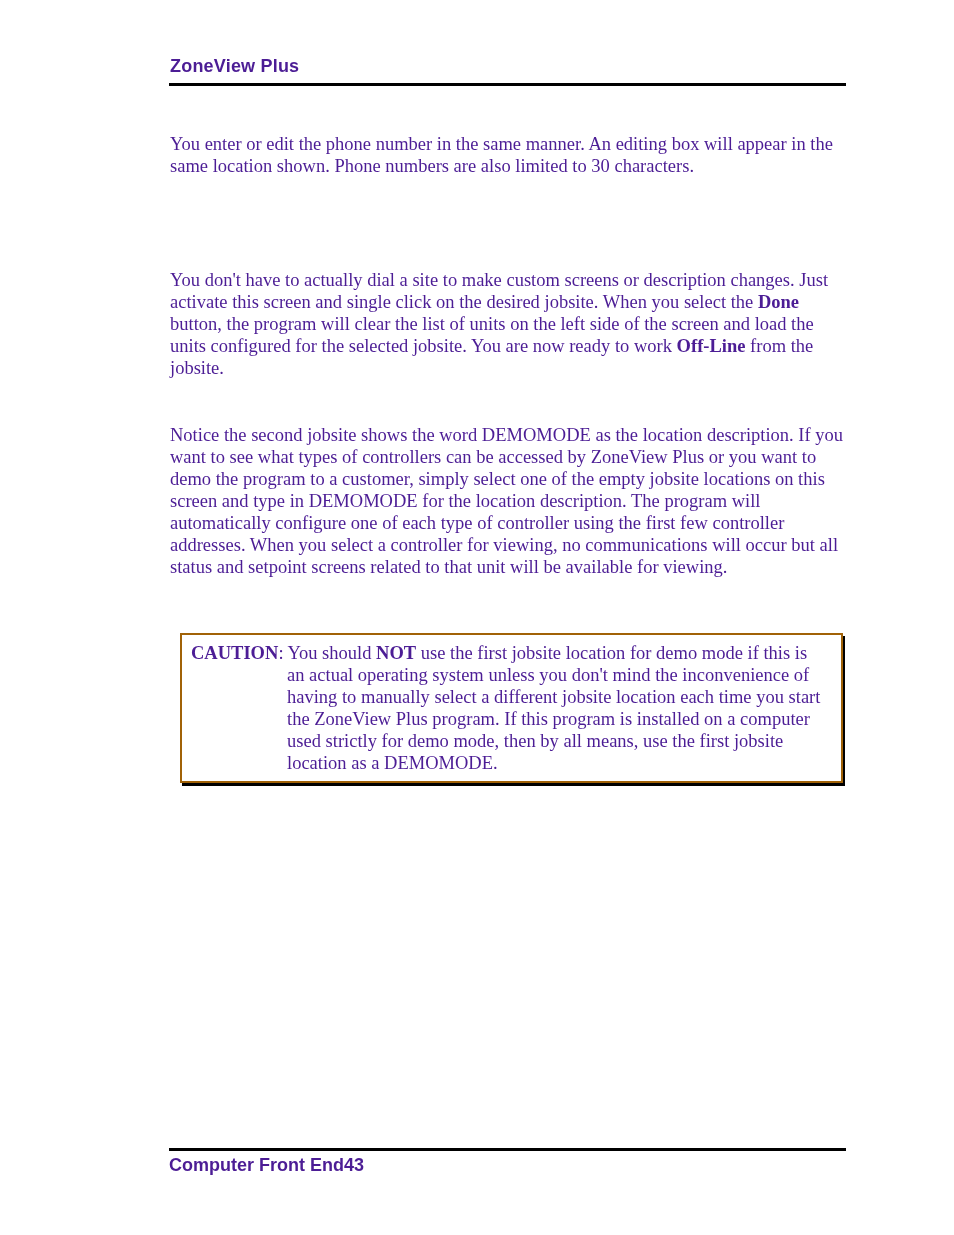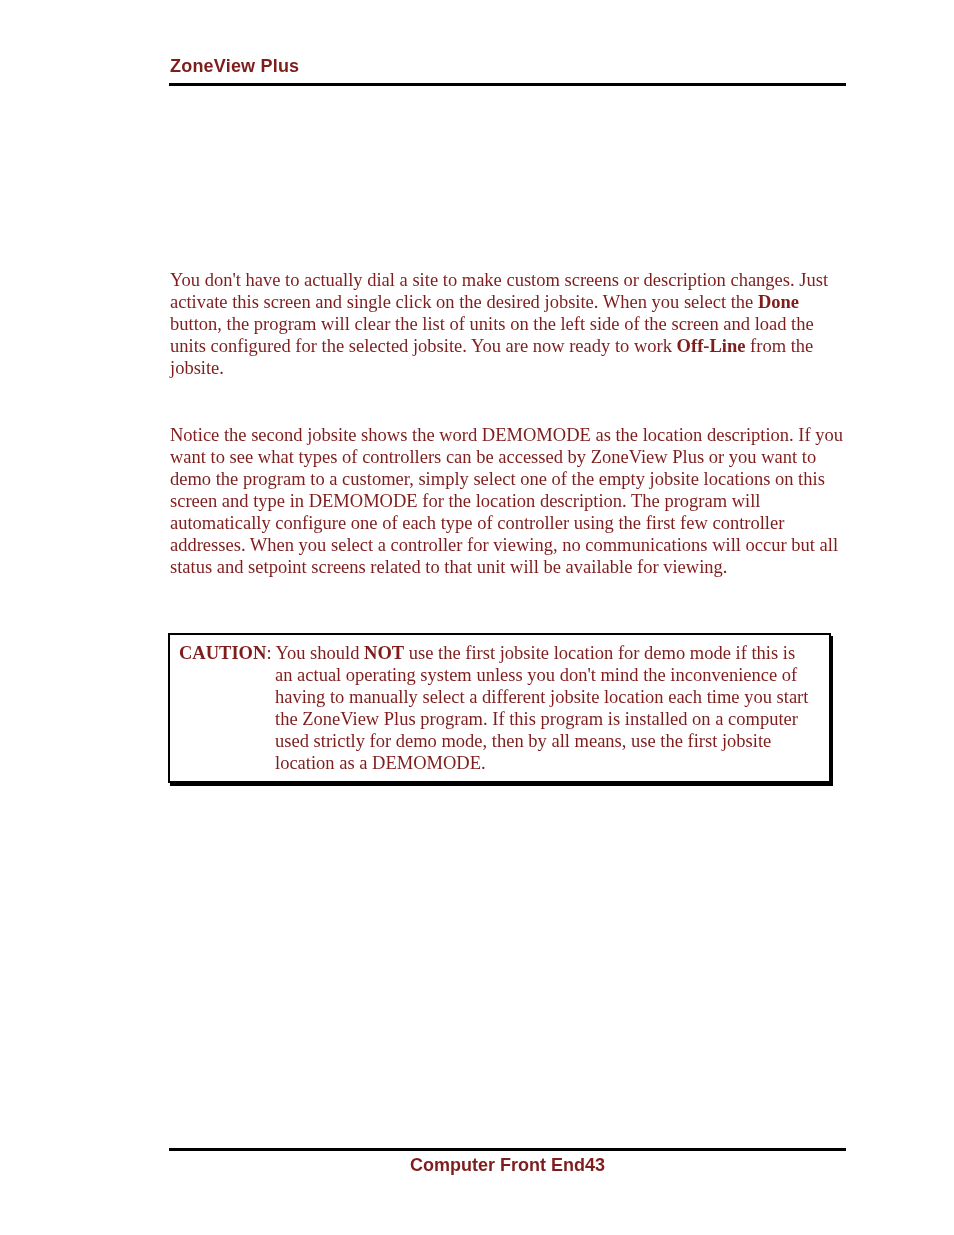--- a/index.html
+++ b/index.html
@@ -5,21 +5,21 @@
   html, body {
     margin: 0;
     padding: 0;
     background: #ffffff;
   }
   .page {
     position: relative;
     width: 954px;
     height: 1235px;
     background: #ffffff;
-    color: #7f1d1d;
+    color: #4c1d95;
     font-family: "Liberation Serif", serif;
     overflow: hidden;
   }
   .header-title {
     position: absolute;
     left: 170px;
     top: 56px;
     font-family: "Liberation Sans", sans-serif;
     font-weight: bold;
     font-size: 18px;
@@ -41,58 +41,59 @@
     left: 170px;
     width: 676px;
     font-size: 18.5px;
     line-height: 22px;
   }
   .body-text b, .caution-text b {
     font-weight: bold;
   }
   .caution-box {
     position: absolute;
-    left: 168px;
+    left: 180px;
     top: 633px;
     width: 663px;
     box-sizing: border-box;
-    border: 2px solid #000000;
+    border: 2px solid #a16207;
     box-shadow: 2px 3px 0 0 #000000;
     background: #ffffff;
     padding: 7px 12px 7px 9px;
   }
   .caution-text {
     font-size: 18.5px;
     line-height: 22px;
     padding-left: 96px;
     text-indent: -96px;
   }
   .footer {
     position: absolute;
     left: 169px;
     top: 1154px;
     width: 677px;
     display: flex;
-    justify-content: center;
+    justify-content: flex-start;
     align-items: baseline;
     font-family: "Liberation Sans", sans-serif;
     font-weight: bold;
     font-size: 18px;
     line-height: 22px;
   }
 </style>
 </head>
 <body>
 
 <div class="page">
 
   <div class="header-title">ZoneView Plus</div>
 
   <div class="rule header-rule"></div>
 
+  <div class="body-text" style="top:133px"><span>You enter or edit the phone number in the same manner. An editing box will appear in the same location shown. Phone numbers are also limited to 30 characters.</span></div>
 
 
   <div class="body-text" style="top:269px"><span>You don't have to actually dial a site to make custom screens or description changes. Just activate this screen and single click on the desired jobsite. When you select the </span><b>Done</b><span> button, the program will clear the list of units on the left side of the screen and load the units configured for the selected jobsite. You are now ready to work </span><b>Off-Line</b><span> from the jobsite.</span></div>
 
   <div class="body-text" style="top:424px"><span>Notice the second jobsite shows the word DEMOMODE as the location description. If you want to see what types of controllers can be accessed by ZoneView Plus or you want to demo the program to a customer, simply select one of the empty jobsite locations on this screen and type in DEMOMODE for the location description. The program will automatically configure one of each type of controller using the first few controller addresses. When you select a controller for viewing, no communications will occur but all status and setpoint screens related to that unit will be available for viewing.</span></div>
 
   <div class="caution-box">
     <div class="caution-text"><b>CAUTION</b><span>: You should </span><b>NOT</b><span> use the first jobsite location for demo mode if this is an actual operating system unless you don't mind the inconvenience of having to manually select a different jobsite location each time you start the ZoneView Plus program. If this program is installed on a computer used strictly for demo mode, then by all means, use the first jobsite location as a DEMOMODE.</span></div>
   </div>
 

